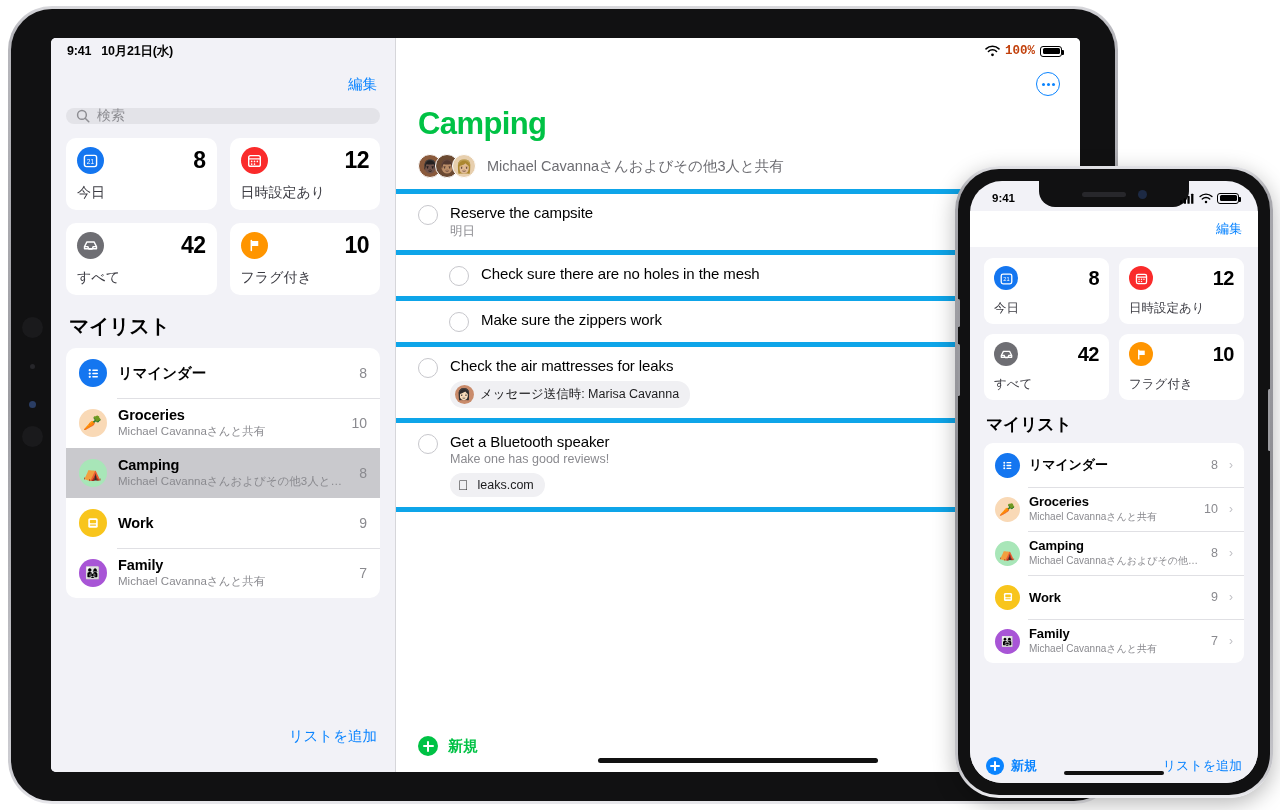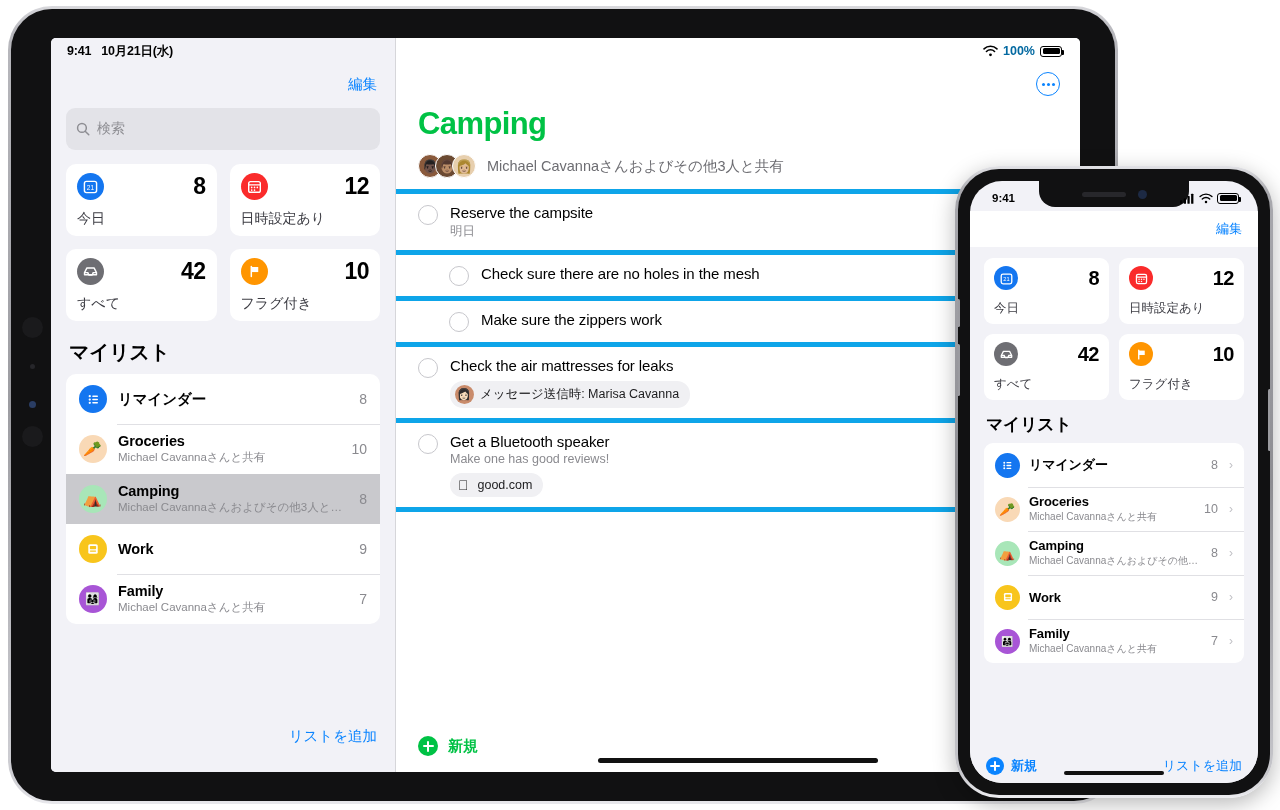--- a/index.html
+++ b/index.html
@@ -58,21 +58,21 @@
   .sb-date { letter-spacing: -0.2px; }
 
   .sidebar-topbar {
     height: 40px; display: flex; align-items: center; justify-content: flex-end;
     padding: 0 18px;
   }
   .edit-link { color: #0a84ff; font-size: 14.5px; cursor: pointer; }
 
   .search-wrap { padding: 4px 15px 0 15px; }
   .search-box {
-    height: 42px; background: #e3e3e8; border-radius: 9px;
+    height: 16px; background: #e3e3e8; border-radius: 9px;
     display: flex; align-items: center; gap: 7px; padding: 0 10px;
   }
   .search-box .ph { color: #8e8e93; font-size: 14px; }
 
   .smart-grid {
     padding: 14px 15px 4px 15px;
     display: grid; grid-template-columns: 1fr 1fr; gap: 13px;
   }
   .smart-card {
     background: #fff; border-radius: 10px; height: 72px;
@@ -123,21 +123,21 @@
   .add-list-link { color: #0a84ff; font-size: 14.5px; cursor: pointer; }
 
   
   .main {
     flex: 1 1 auto; height: 100%; background: #fff;
     display: flex; flex-direction: column; position: relative;
   }
   .main-status {
     height: 26px; display: flex; align-items: center; justify-content: flex-end;
     padding: 0 18px 0 0; gap: 5px;
-    font-size: 12.5px; font-weight: bold; color: #0369a1;
+    font-size: 12.5px; font-weight: bold; color: #c2410c; font-family: Liberation Mono, monospace;
   }
   .main-topbar {
     height: 40px; display: flex; align-items: center; justify-content: flex-end;
     padding: 0 20px;
   }
   .more-btn {
     width: 24px; height: 24px; border-radius: 50%;
     border: 1.6px solid #0a84ff; display: flex; align-items: center; justify-content: center;
     gap: 2px; cursor: pointer;
   }
@@ -541,21 +541,21 @@
 
 
             <div class="task">
               <div class="task-main">
                 <span class="circle"></span>
                 <span class="task-body">
                   <span class="task-title" style="display:block">Get a Bluetooth speaker</span>
                   <span class="task-note" style="display:block">Make one has good reviews!</span>
                   <span class="chip">
                     <span class="apple"></span>
-                    <span class="chip-name">good.com</span>
+                    <span class="chip-name">leaks.com</span>
                   </span>
                 </span>
               </div>
             </div>
             <div class="task" style="padding:0;height:1px;"></div>
           </div>
 
           <div class="main-bottom">
             <span class="plus-wrap plus-green"></span>
             <span class="new-label">新規</span>

